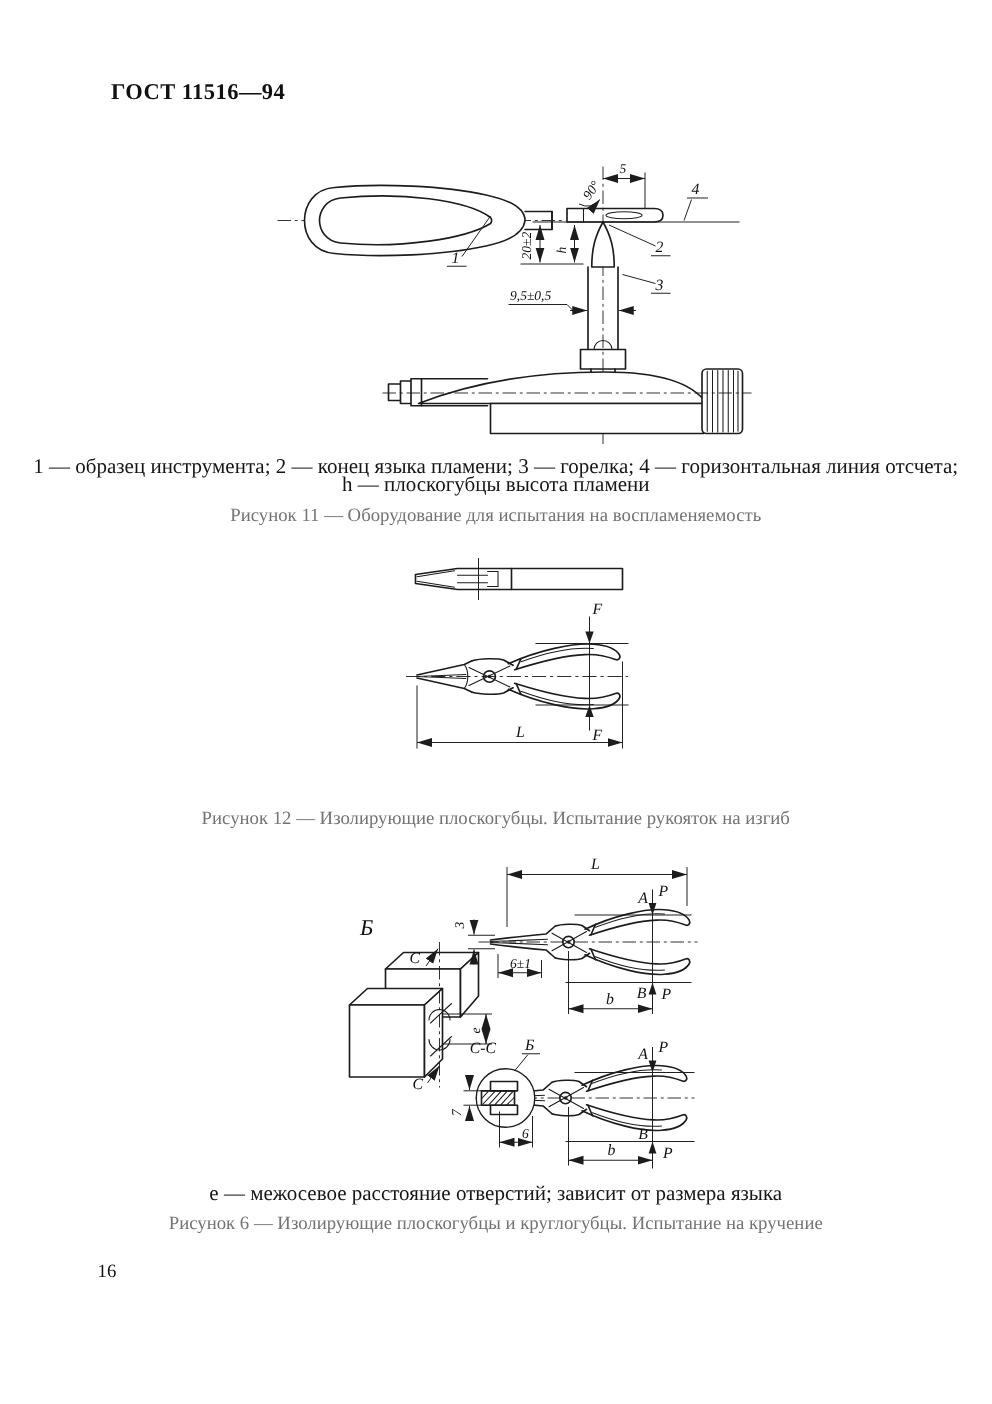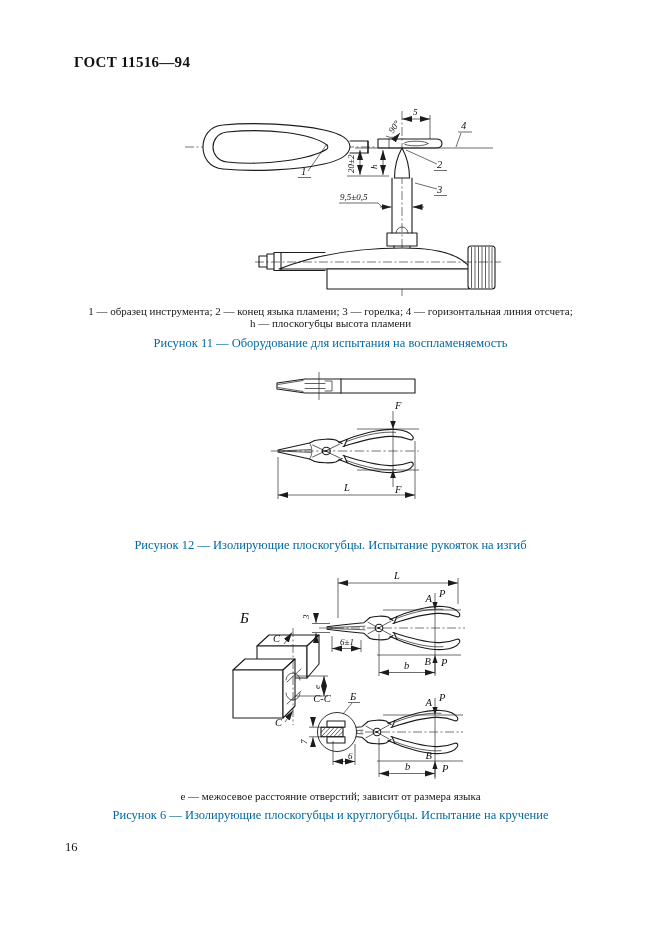--- a/index.html
+++ b/index.html
@@ -1,20 +1,20 @@
 <!DOCTYPE html>
 <html><head>
 <meta charset="utf-8">
 <style>
   html,body{margin:0;padding:0;background:#fff;}
   .page{position:relative;width:661px;height:936px;background:#ffffff;
         font-family:"Liberation Serif",serif;color:#111;overflow:hidden;}
   .hdr{position:absolute;left:74px;top:54px;font-weight:bold;font-size:15px;letter-spacing:.3px;}
-  .cap{position:absolute;left:0;width:661px;text-align:center;font-size:11px;line-height:11.5px;color:#161616;}
-  .ttl{position:absolute;left:0;width:661px;text-align:center;font-size:12.5px;color:#0369a1;}
+  .cap{position:absolute;left:0;width:661px;text-align:center;font-size:14px;line-height:11.5px;color:#161616;}
+  .ttl{position:absolute;left:0;width:661px;text-align:center;font-size:12.5px;color:#737373;}
   .pgnum{position:absolute;left:65px;top:840px;font-size:12.5px;}
   .figwrap{position:absolute;}
   svg text{font-family:"Liberation Serif",serif;fill:#111;}
   .t9{font-size:9px;font-style:italic;}
   .t10{font-size:10.5px;font-style:italic;}
   .t15{font-size:15px;font-style:italic;}
   .ln{fill:none;stroke:#1c1c1c;stroke-width:1.1;stroke-linecap:round;stroke-linejoin:round;}
   .fw{fill:#fff;stroke:#1c1c1c;stroke-width:1.1;stroke-linejoin:round;}
   .tn{fill:none;stroke:#1c1c1c;stroke-width:.7;stroke-linecap:round;}
   .dm{fill:none;stroke:#1c1c1c;stroke-width:.65;}

